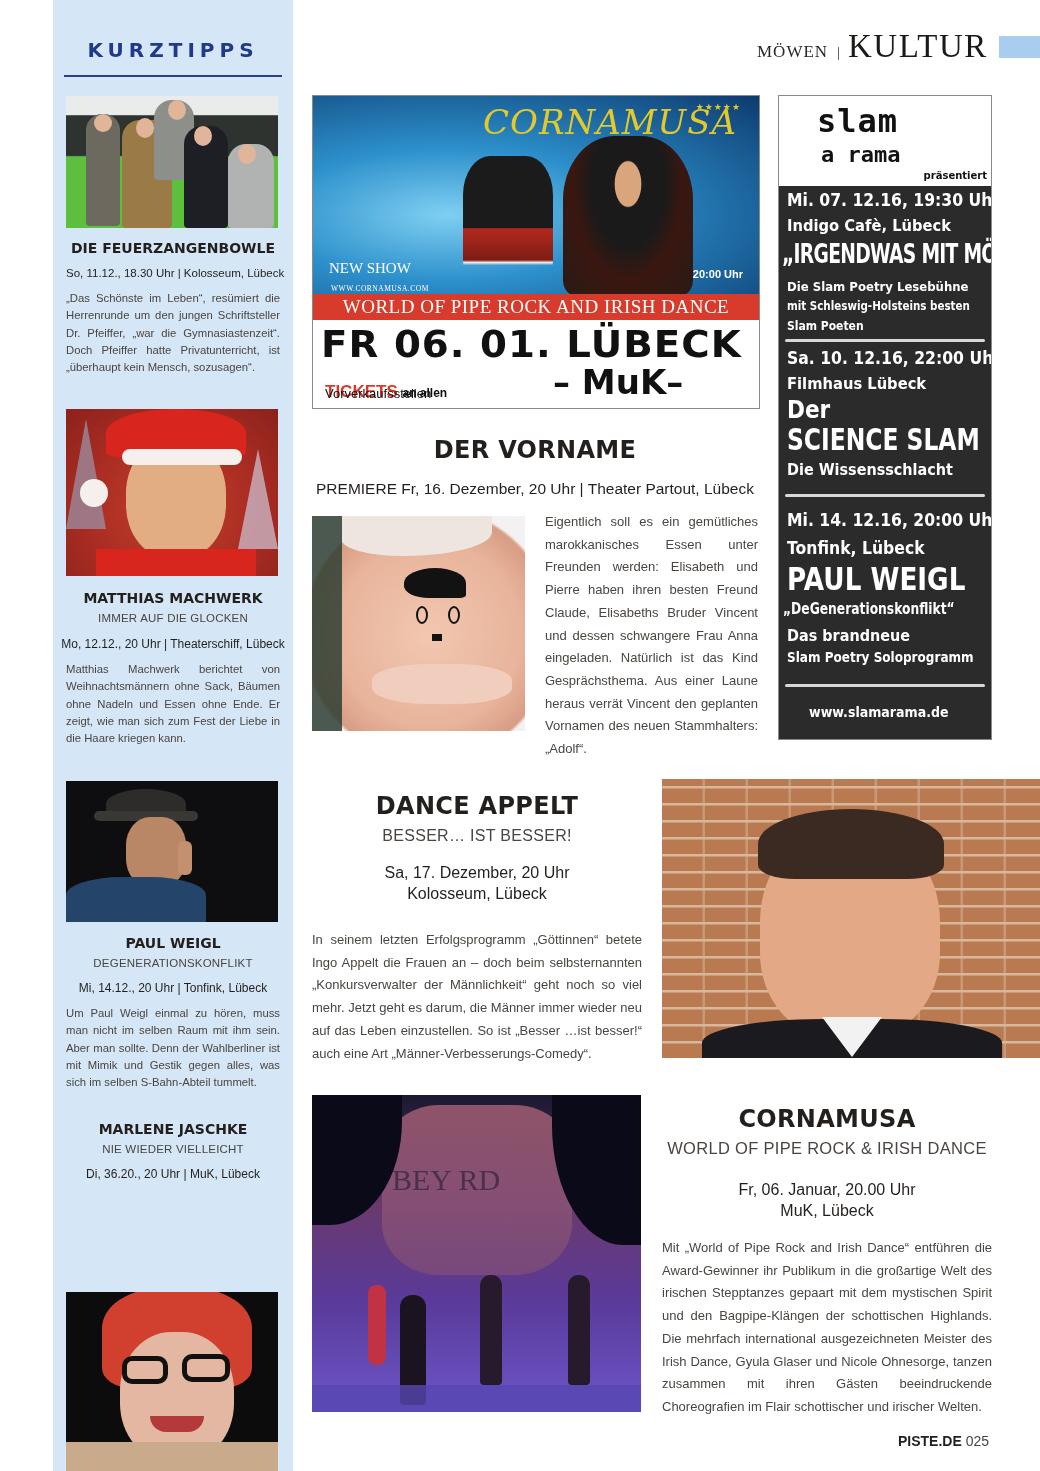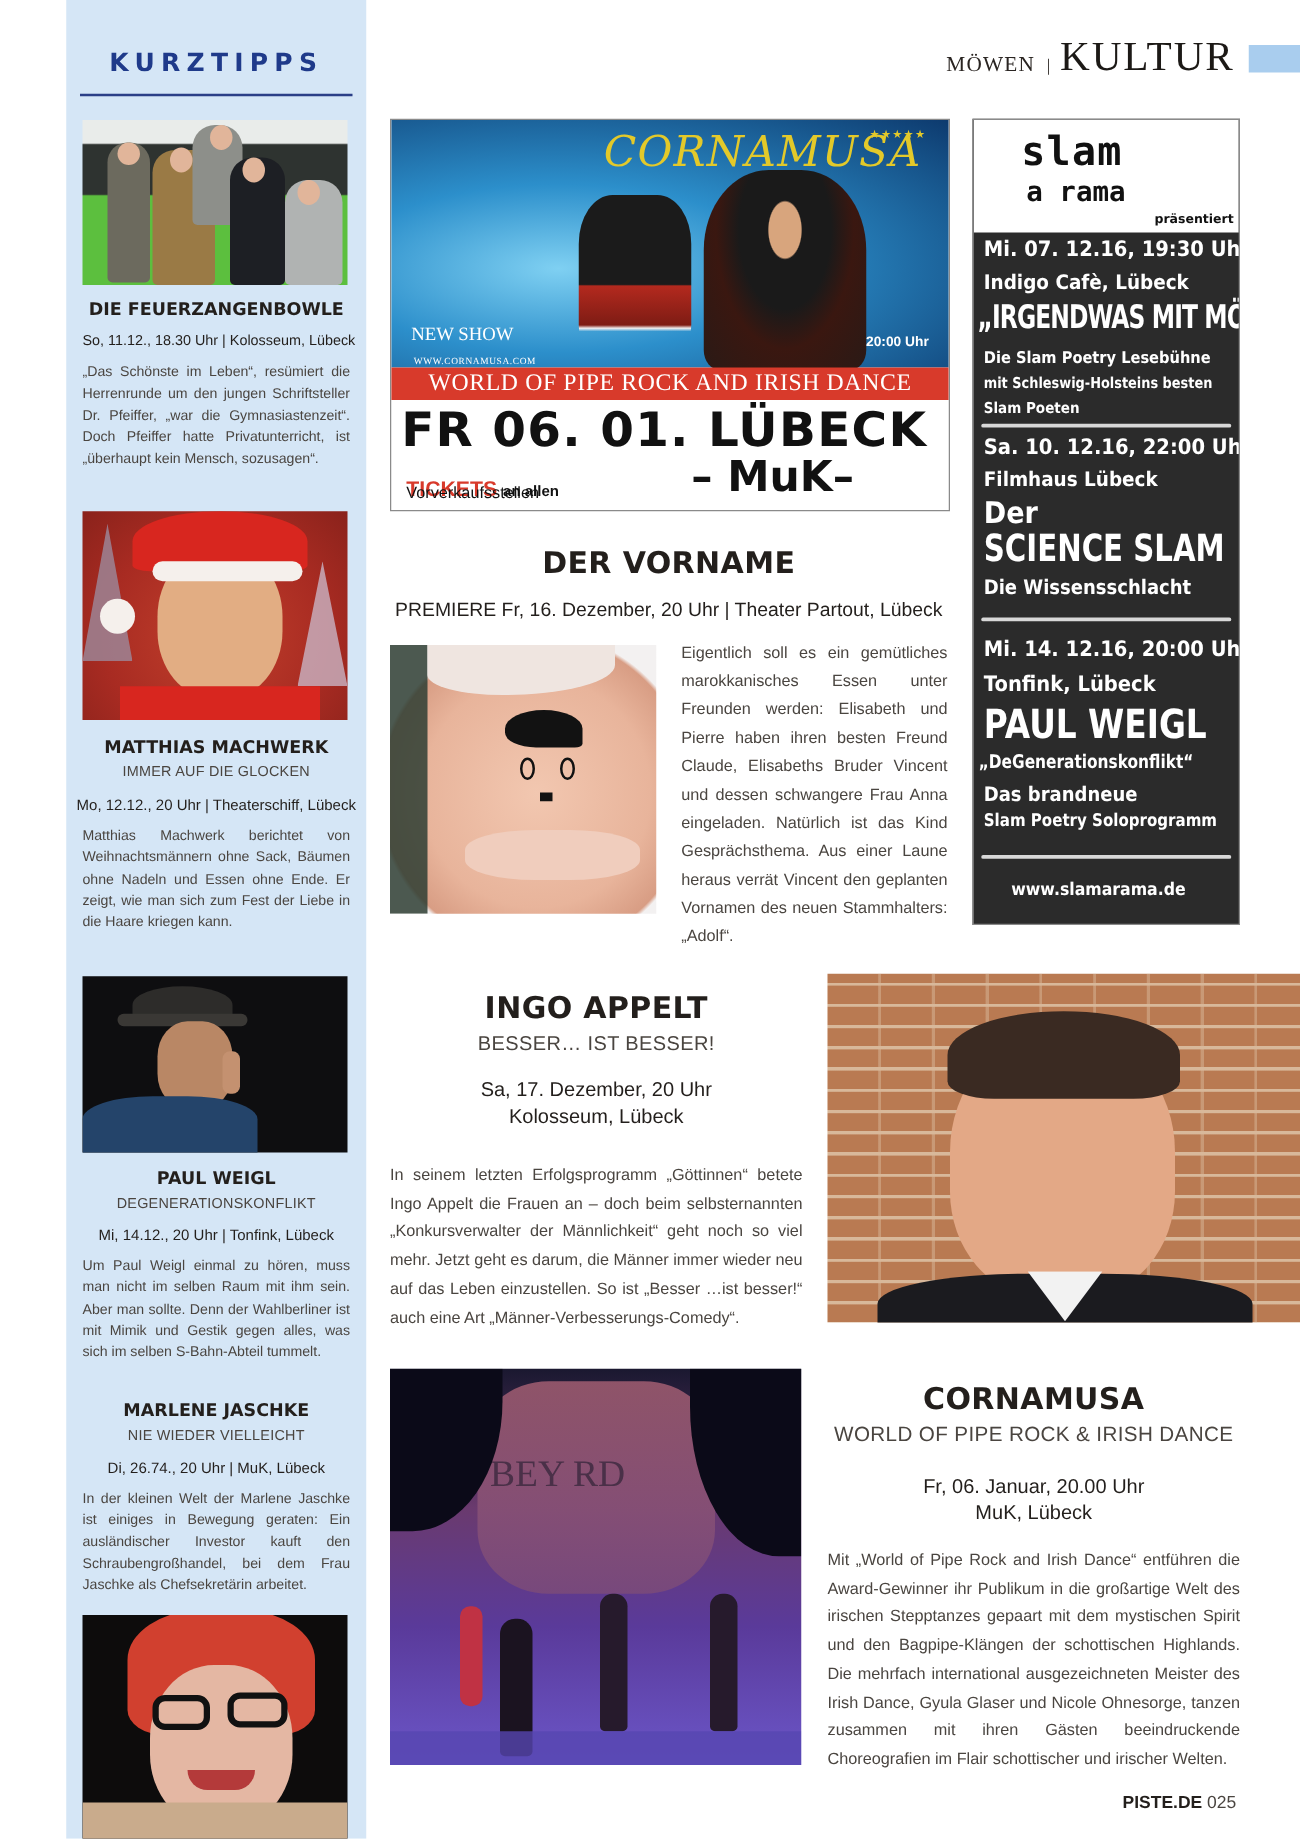--- a/index.html
+++ b/index.html
@@ -160,22 +160,21 @@
     <div class="abs" style="left:0;top:96px;width:140px;height:46px;background:#24446a;border-radius:40% 40% 0 0;"></div>
     <div class="abs" style="left:112px;top:60px;width:14px;height:34px;background:#c49170;border-radius:6px;"></div>
   </div>
   <div class="sb-head" style="top:935px;">PAUL WEIGL</div>
   <div class="sb-sub" style="top:957px;">DEGENERATIONSKONFLIKT</div>
   <div class="sb-date" style="top:981px;">Mi, 14.12., 20 Uhr | Tonfink, Lübeck</div>
   <div class="sb-text" style="top:1005px;">Um Paul Weigl einmal zu hören, muss man nicht im selben Raum mit ihm sein. Aber man sollte. Denn der Wahlberliner ist mit Mimik und Gestik gegen alles, was sich im selben S-Bahn-Abteil tummelt.</div>
 
   <div class="sb-head" style="top:1121px;">MARLENE JASCHKE</div>
   <div class="sb-sub" style="top:1143px;">NIE WIEDER VIELLEICHT</div>
-  <div class="sb-date" style="top:1167px;">Di, 26.74., 20 Uhr | MuK, Lübeck</div>
-  <div class="sb-text" style="top:1191px;">In der kleinen Welt der Marlene Jaschke ist einiges in Bewegung geraten: Ein ausländischer Investor kauft den Schraubengroßhandel, bei dem Frau Jaschke als Chefsekretärin arbeitet.</div>
+  <div class="sb-date" style="top:1167px;">Di, 36.20., 20 Uhr | MuK, Lübeck</div>
   <div class="sb-photo" style="top:1292px;height:179px;background:#0d0c0c;">
     <div class="abs" style="left:36px;top:-4px;width:150px;height:100px;background:#d1402f;border-radius:40% 40% 20% 20%;"></div>
     <div class="abs" style="left:54px;top:40px;width:114px;height:130px;background:#e4b7a3;border-radius:45%;"></div>
     <div class="abs" style="left:56px;top:64px;width:46px;height:28px;border:5px solid #111;border-radius:10px;box-sizing:border-box;"></div>
     <div class="abs" style="left:116px;top:62px;width:48px;height:28px;border:5px solid #111;border-radius:10px;box-sizing:border-box;"></div>
     <div class="abs" style="left:84px;top:124px;width:54px;height:16px;background:#b43a3a;border-radius:0 0 20px 20px;"></div>
     <div class="abs" style="left:0;top:150px;width:212px;height:30px;background:#c9ab8c;"></div>
   </div>
 </div>
 
@@ -243,21 +242,21 @@
   <div class="abs" style="left:0;top:0;width:30px;height:215px;background:#2e3e34;opacity:.85;"></div>
   <div class="abs" style="left:30px;top:0;width:150px;height:40px;background:#efe5e0;border-radius:0 0 60% 40%;"></div>
   <div class="abs" style="left:92px;top:52px;width:62px;height:30px;background:#121212;border-radius:50% 50% 10% 40%;"></div>
   <div class="abs" style="left:104px;top:90px;width:8px;height:14px;border:2px solid #121212;border-radius:50%;"></div>
   <div class="abs" style="left:136px;top:90px;width:8px;height:14px;border:2px solid #121212;border-radius:50%;"></div>
   <div class="abs" style="left:120px;top:118px;width:10px;height:7px;background:#121212;"></div>
   <div class="abs" style="left:60px;top:148px;width:140px;height:40px;background:#f0cdbd;border-radius:40%;"></div>
 </div>
 <div class="art-text" style="left:545px;top:511px;width:213px;">Eigentlich soll es ein gemütliches marokkanisches Essen unter Freunden werden: Elisabeth und Pierre haben ihren besten Freund Claude, Elisabeths Bruder Vincent und dessen schwangere Frau Anna eingeladen. Natürlich ist das Kind Gesprächsthema. Aus einer Laune heraus verrät Vincent den geplanten Vornamen des neuen Stammhalters: „Adolf“.</div>
 
-<div class="art-title" style="left:312px;top:792px;width:330px;">INGO APPELT</div>
+<div class="art-title" style="left:312px;top:792px;width:330px;">DANCE APPELT</div>
 <div class="art-sub" style="left:312px;top:827px;width:330px;">BESSER… IST BESSER!</div>
 <div class="art-date" style="left:312px;top:862px;width:330px;">
   <div>Sa, 17. Dezember, 20 Uhr</div>
   <div>Kolosseum, Lübeck</div>
 </div>
 <div class="art-text" style="left:312px;top:929px;width:330px;">In seinem letzten Erfolgsprogramm „Göttinnen“ betete Ingo Appelt die Frauen an – doch beim selbsternannten „Konkursverwalter der Männlichkeit“ geht noch so viel mehr. Jetzt geht es darum, die Männer immer wieder neu auf das Leben einzustellen. So ist „Besser …ist besser!“ auch eine Art „Männer-Verbesserungs-Comedy“.</div>
 <div class="photo" style="left:662px;top:779px;width:378px;height:279px;background:repeating-linear-gradient(0deg,#b97a52 0px,#b97a52 14px,#d8b89a 15px,#d8b89a 17px);">
   <div class="abs" style="left:0;top:0;width:378px;height:279px;background:repeating-linear-gradient(90deg,transparent 0px,transparent 40px,#d8b89a 41px,#d8b89a 43px);opacity:.5;"></div>
   <div class="abs" style="left:98px;top:48px;width:180px;height:210px;background:#e3a886;border-radius:45% 45% 40% 40%;"></div>
   <div class="abs" style="left:96px;top:30px;width:186px;height:70px;background:#3a2a22;border-radius:50% 50% 20% 20%;"></div>

